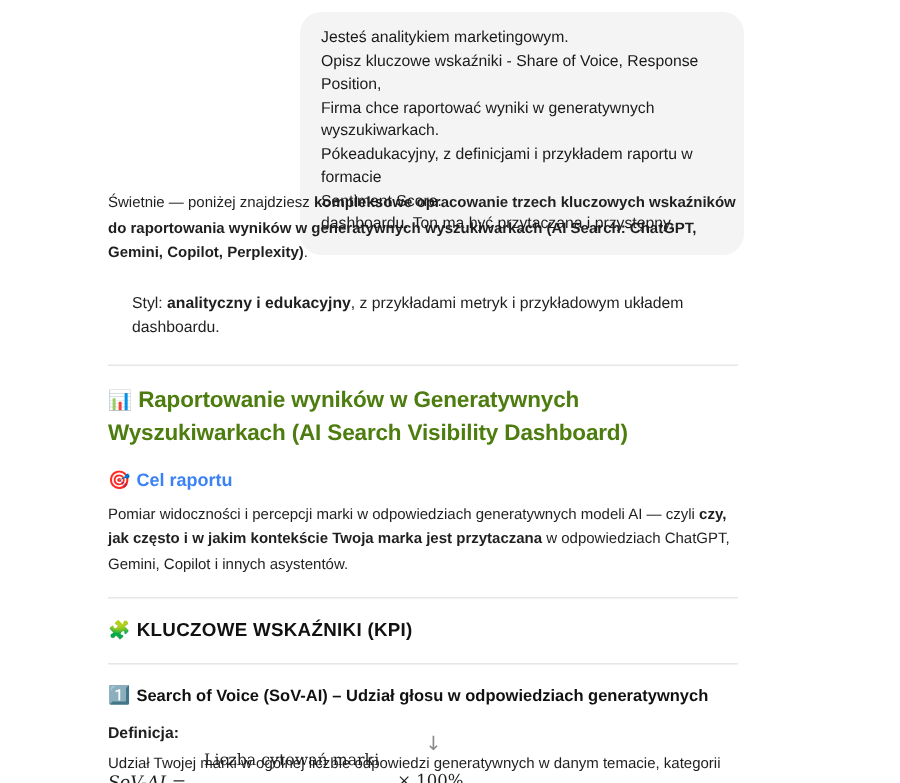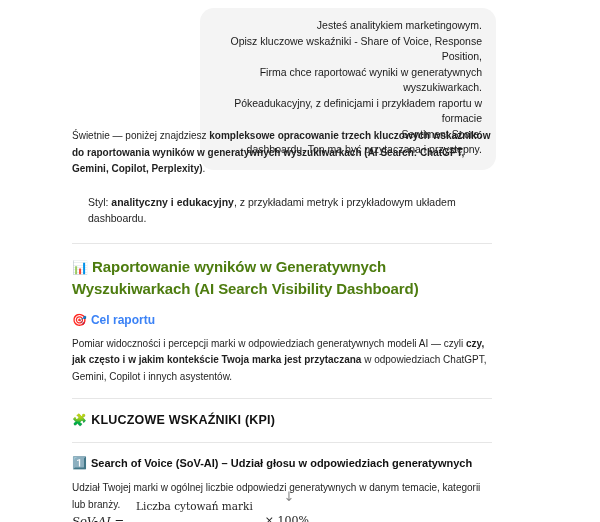--- a/index.html
+++ b/index.html
@@ -30,21 +30,20 @@
     background: #f4f4f4;
     border-radius: 14px;
     padding: 10px 14px 12px 14px;
     box-sizing: border-box;
   }
   .prompt-line {
     font-size: 10.5px;
     line-height: 15.5px;
     color: #1a1a1a;
     white-space: pre-wrap;
-    text-align: right;
   }
   
   .answer {
     position: absolute;
     left: 72px;
     top: 128px;
     width: 420px;
   }
   .para {
     font-size: 10px;
@@ -184,20 +183,21 @@
     <p class="para"><span>Pomiar widoczności i percepcji marki w odpowiedziach generatywnych modeli AI — czyli </span><b>czy, jak często i w jakim kontekście Twoja marka jest przytaczana</b><span> w odpowiedziach ChatGPT, Gemini, Copilot i innych asystentów.</span></p>
 
     <hr class="rule">
 
     <h2 class="kpi-head"><span class="emoji">🧩</span><span>KLUCZOWE WSKAŹNIKI (KPI)</span></h2>
 
     <hr class="rule">
 
     <h3 class="sub"><span class="emoji">1️⃣</span><span>Search of Voice (SoV-AI) – Udział głosu w odpowiedziach generatywnych</span></h3>
 
+    <p class="defin">Definicja:</p>
 
     <p class="para">Udział Twojej marki w ogólnej liczbie odpowiedzi generatywnych w danym temacie, kategorii lub branży.</p>
 
   </div>
 
   <div class="formula">
     <div class="formula-row">
       <span class="formula-lhs">SoV-AI =</span>
       <span class="frac">
         <span class="num">Liczba cytowań marki</span>

